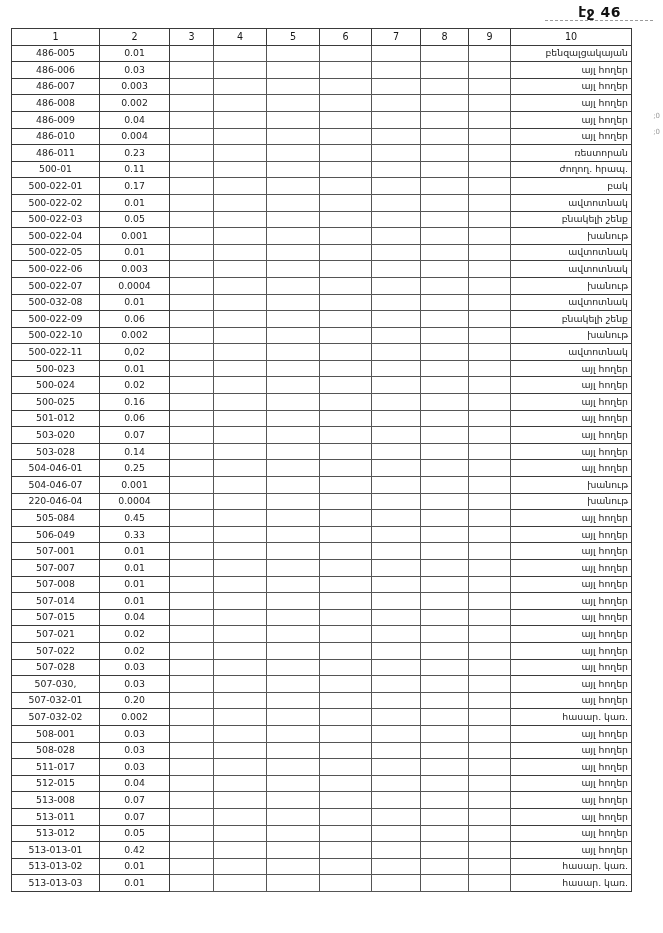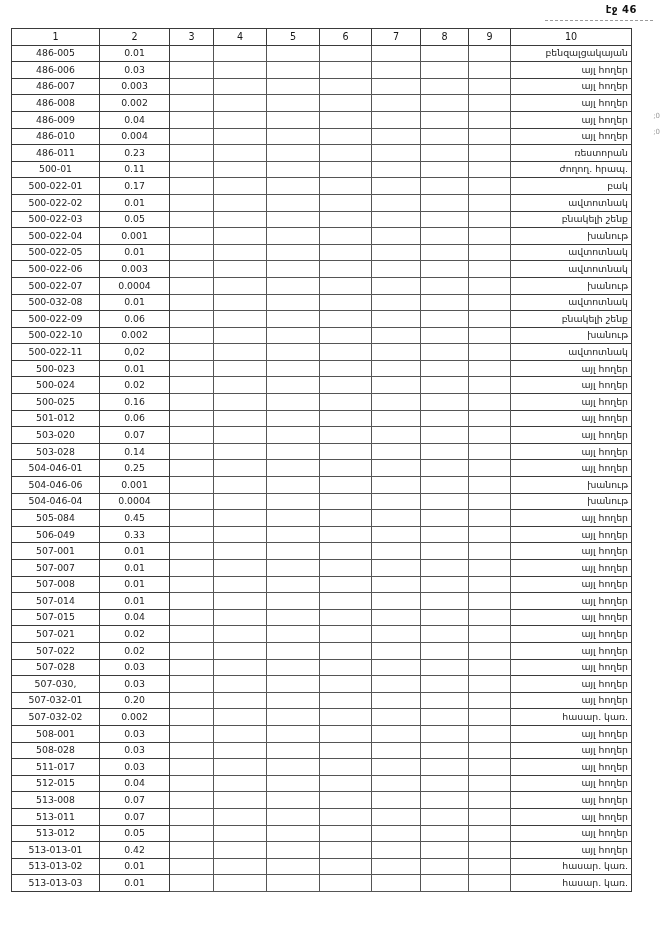--- a/index.html
+++ b/index.html
@@ -5,22 +5,22 @@
   html,body { margin:0; padding:0; }
   body {
     width:663px; height:933px;
     background:#ffffff;
     font-family:"DejaVu Sans", sans-serif;
     color:#1c1c1c;
     position:relative;
     overflow:hidden;
   }
   .page-label {
-    position:absolute; top:4px; right:26px;
-    font-size:10px; font-weight:bold; letter-spacing:0.5px;
+    position:absolute; top:4px; right:42px;
+    font-size:14px; font-weight:bold; letter-spacing:0.5px;
     color:#111;
   }
   .scan-artifact-top {
     position:absolute; top:20px; left:545px; width:108px; height:0;
     border-top:1px dashed #9a9a9a;
   }
   table.doc-table {
     position:absolute; top:28px; left:11px;
     width:620px;
     border-collapse:collapse;
@@ -406,33 +406,33 @@
         <td class="c3"></td>
         <td class="c4"></td>
         <td class="c5"></td>
         <td class="c6"></td>
         <td class="c7"></td>
         <td class="c8"></td>
         <td class="c9"></td>
         <td class="c10">այլ հողեր</td>
       </tr>
       <tr>
-        <td class="c1">504-046-06</td>
+        <td class="c1">504-046-07</td>
         <td class="c2">0.001</td>
         <td class="c3"></td>
         <td class="c4"></td>
         <td class="c5"></td>
         <td class="c6"></td>
         <td class="c7"></td>
         <td class="c8"></td>
         <td class="c9"></td>
         <td class="c10">խանութ</td>
       </tr>
       <tr>
-        <td class="c1">504-046-04</td>
+        <td class="c1">220-046-04</td>
         <td class="c2">0.0004</td>
         <td class="c3"></td>
         <td class="c4"></td>
         <td class="c5"></td>
         <td class="c6"></td>
         <td class="c7"></td>
         <td class="c8"></td>
         <td class="c9"></td>
         <td class="c10">խանութ</td>
       </tr>

